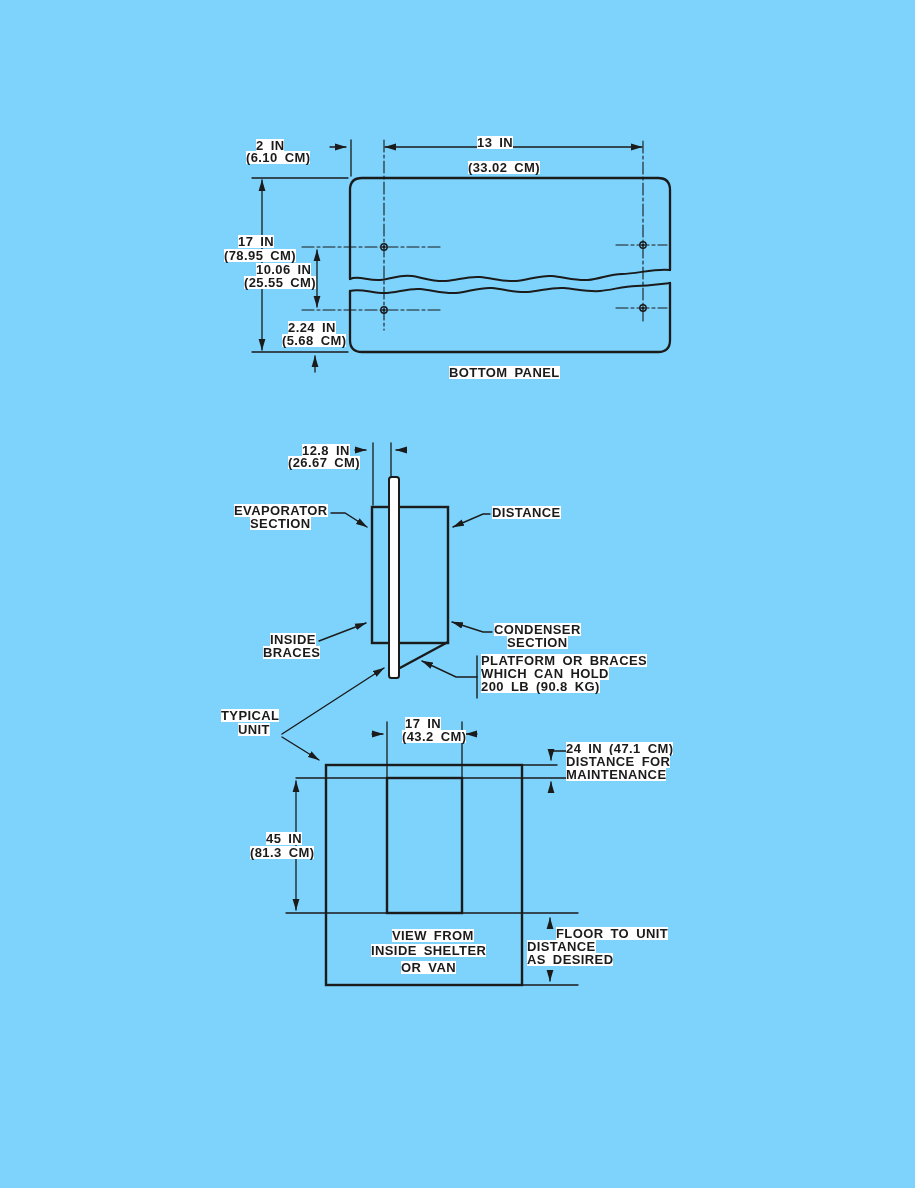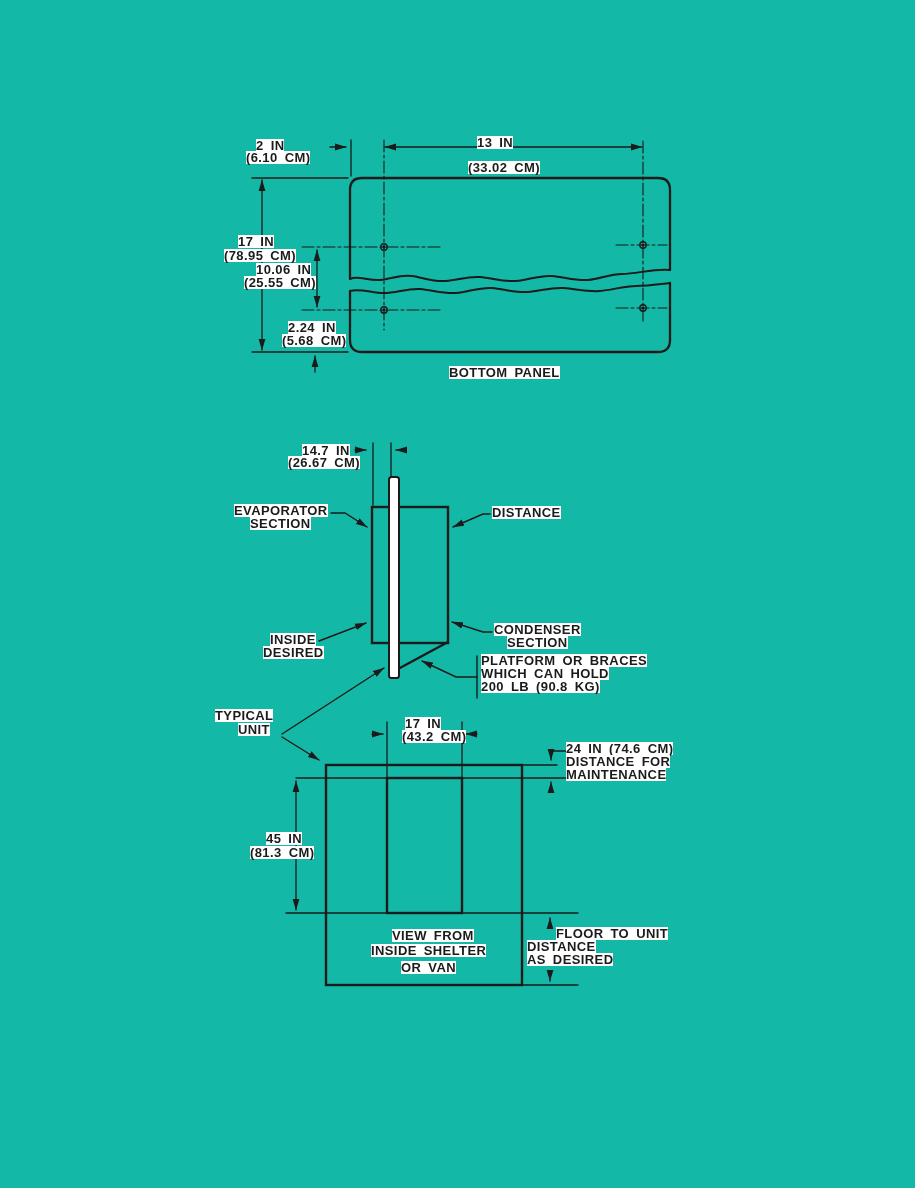--- a/index.html
+++ b/index.html
@@ -1,16 +1,16 @@
 <!DOCTYPE html>
 <html><head>
 <meta charset="utf-8">
 <style>
   html,body{margin:0;padding:0;background:#ffffff;}
-  #page{position:relative;width:915px;height:1188px;background:#14b8a6;overflow:hidden;
+  #page{position:relative;width:915px;height:1188px;background:#7dd3fc;overflow:hidden;
         font-family:"Liberation Sans","DejaVu Sans",sans-serif;}
   #linework{position:absolute;left:0;top:0;}
   .lbl{position:absolute;white-space:nowrap;color:#1b1b1b;background:#ffffff;
        font-size:13px;font-weight:bold;line-height:13px;letter-spacing:0.4px;word-spacing:3px;}
 </style>
 </head>
 <body>
 
 <div id="page">
 
@@ -125,38 +125,38 @@
 <div class="lbl" style="left:477px;top:136px">13 IN</div>
 <div class="lbl" style="left:468px;top:161px">(33.02 CM)</div>
 <div class="lbl" style="left:238px;top:235px">17 IN</div>
 <div class="lbl" style="left:224px;top:249px">(78.95 CM)</div>
 <div class="lbl" style="left:256px;top:263px">10.06 IN</div>
 <div class="lbl" style="left:244px;top:276px">(25.55 CM)</div>
 <div class="lbl" style="left:288px;top:321px">2.24 IN</div>
 <div class="lbl" style="left:282px;top:334px">(5.68 CM)</div>
 <div class="lbl" style="left:449px;top:366px">BOTTOM PANEL</div>
 
-<div class="lbl" style="left:302px;top:444px">14.7 IN</div>
+<div class="lbl" style="left:302px;top:444px">12.8 IN</div>
 <div class="lbl" style="left:288px;top:456px">(26.67 CM)</div>
 <div class="lbl" style="left:234px;top:504px">EVAPORATOR</div>
 <div class="lbl" style="left:250px;top:517px">SECTION</div>
 <div class="lbl" style="left:492px;top:506px">DISTANCE</div>
 <div class="lbl" style="left:270px;top:633px">INSIDE</div>
-<div class="lbl" style="left:263px;top:646px">DESIRED</div>
+<div class="lbl" style="left:263px;top:646px">BRACES</div>
 <div class="lbl" style="left:494px;top:623px">CONDENSER</div>
 <div class="lbl" style="left:507px;top:636px">SECTION</div>
 <div class="lbl" style="left:481px;top:654px">PLATFORM OR BRACES</div>
 <div class="lbl" style="left:481px;top:667px">WHICH CAN HOLD</div>
 <div class="lbl" style="left:481px;top:680px">200 LB (90.8 KG)</div>
-<div class="lbl" style="left:215px;top:709px">TYPICAL</div>
+<div class="lbl" style="left:221px;top:709px">TYPICAL</div>
 <div class="lbl" style="left:238px;top:723px">UNIT</div>
 
 <div class="lbl" style="left:405px;top:717px">17 IN</div>
 <div class="lbl" style="left:402px;top:730px">(43.2 CM)</div>
-<div class="lbl" style="left:566px;top:742px">24 IN (74.6 CM)</div>
+<div class="lbl" style="left:566px;top:742px">24 IN (47.1 CM)</div>
 <div class="lbl" style="left:566px;top:755px">DISTANCE FOR</div>
 <div class="lbl" style="left:566px;top:768px">MAINTENANCE</div>
 <div class="lbl" style="left:266px;top:832px">45 IN</div>
 <div class="lbl" style="left:250px;top:846px">(81.3 CM)</div>
 <div class="lbl" style="left:392px;top:929px">VIEW FROM</div>
 <div class="lbl" style="left:371px;top:944px">INSIDE SHELTER</div>
 <div class="lbl" style="left:401px;top:961px">OR VAN</div>
 <div class="lbl" style="left:556px;top:927px">FLOOR TO UNIT</div>
 <div class="lbl" style="left:527px;top:940px">DISTANCE</div>
 <div class="lbl" style="left:527px;top:953px">AS DESIRED</div>

